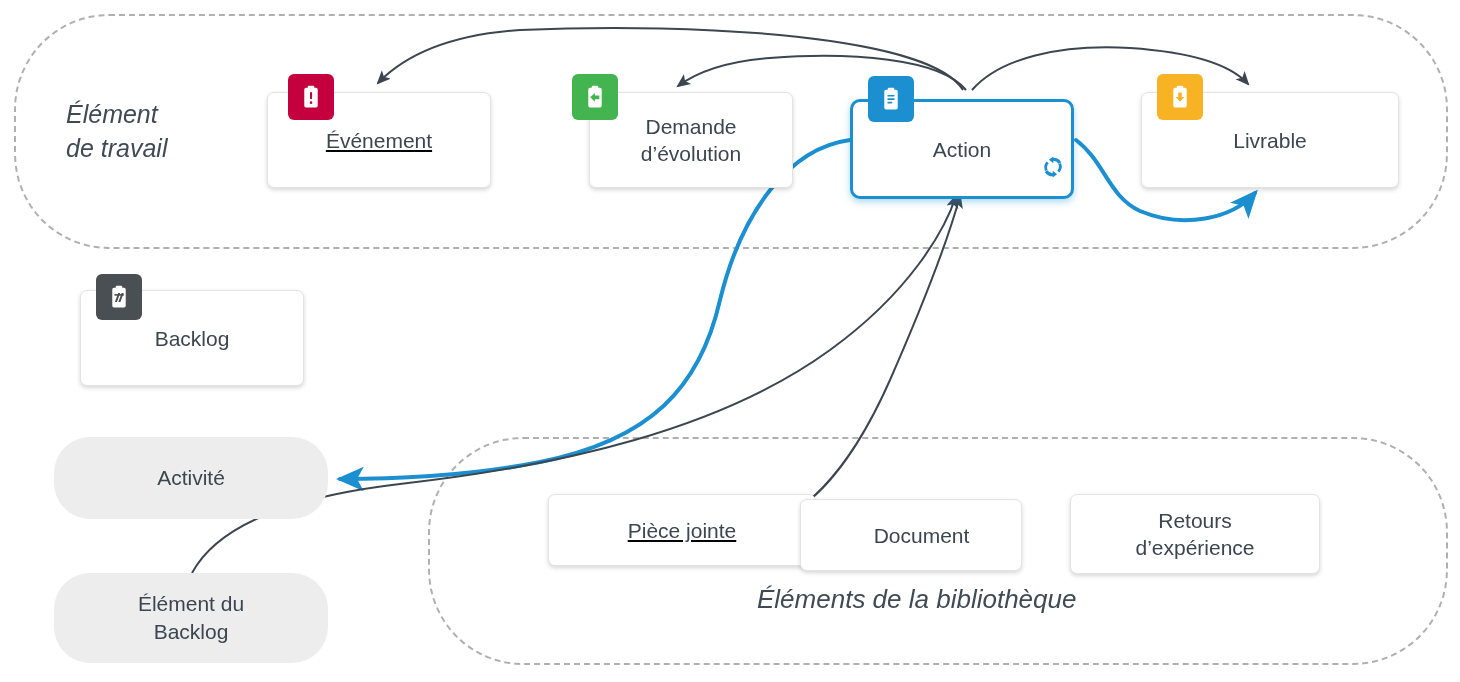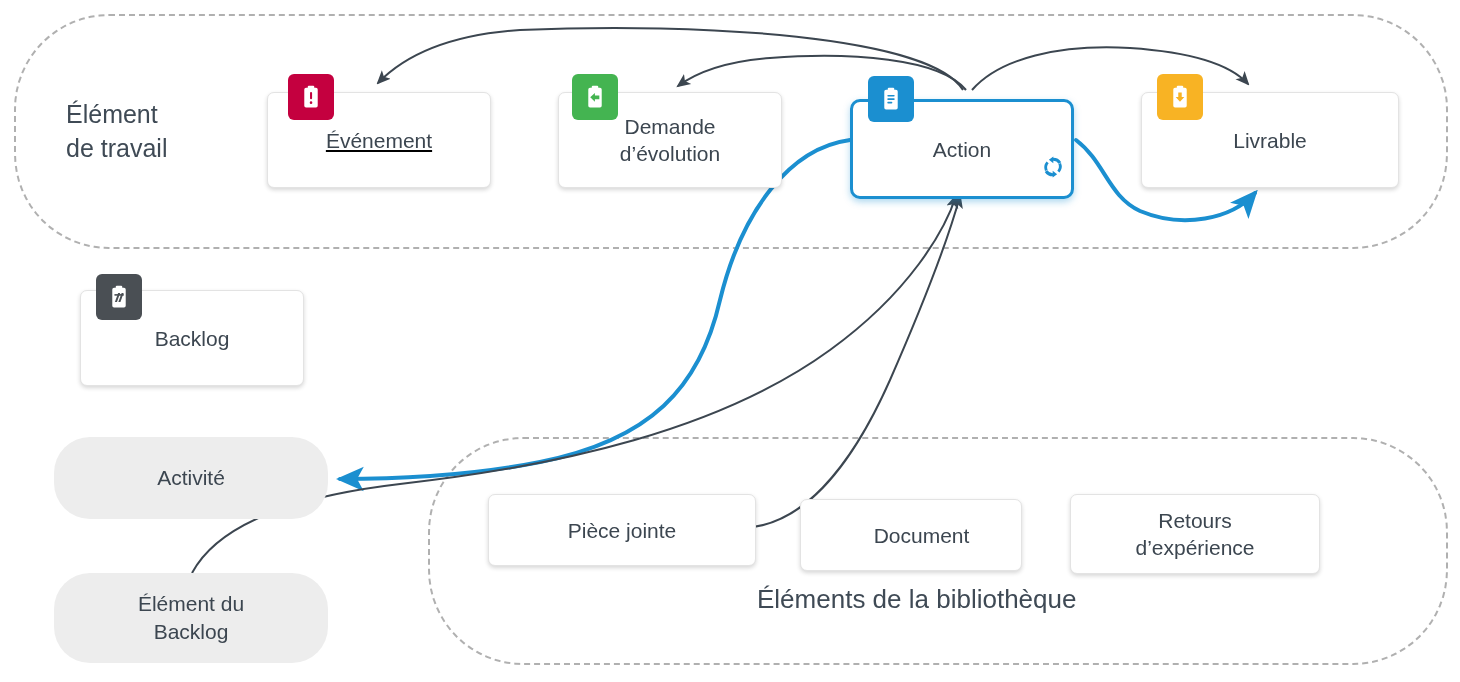--- a/index.html
+++ b/index.html
@@ -31,20 +31,21 @@
   #group-work-item {
     left: 14px;  top: 14px;
     width: 1434px; height: 235px;
   }
   #group-library {
     left: 428px; top: 437px;
     width: 1020px; height: 228px;
   }
   .group-label {
     position: absolute;
+    font-style: italic;
     color: #3f4a55;
     font-size: 25px;
     line-height: 34px;
     white-space: pre-line;
   }
   #label-work-item { left: 66px; top: 97px; }
   #label-library  { left: 757px; top: 582px; font-size: 26px; }
 
   .card {
     position: absolute;
@@ -102,29 +103,29 @@
 
   .sync-icon {
     position: absolute;
     width: 26px;
     height: 26px;
     z-index: 7;
   }
 
   
   #card-evenement { left: 267px; top: 92px;  width: 224px; height: 96px; text-decoration: underline; }
-  #card-demande   { left: 558px; top: 92px;  width: 224px; height: 96px; }
+  #card-demande   { left: 589px; top: 92px;  width: 204px; height: 96px; }
   #card-action    { left: 850px; top: 99px;  width: 224px; height: 100px; }
   #card-livrable  { left: 1141px;top: 92px;  width: 258px; height: 96px; }
   #card-risque    { left: 80px;  top: 290px; width: 224px; height: 96px; }
 
   #pill-activite  { left: 54px;  top: 437px; width: 274px; height: 82px; }
   #pill-backlog   { left: 54px;  top: 573px; width: 274px; height: 90px; }
 
-  #card-piece     { left: 488px; top: 494px; width: 268px; height: 72px; }
+  #card-piece     { left: 548px; top: 494px; width: 268px; height: 72px; text-decoration: underline; }
   #card-document  { left: 800px; top: 499px; width: 222px; height: 72px; padding-left: 21px; }
   #card-retours   { left: 1070px;top: 494px; width: 250px; height: 80px; }
 
   #badge-evenement { left: 288px;  top: 74px;  background: #c4003f; }
   #badge-demande   { left: 572px;  top: 74px;  background: #44b451; }
   #badge-action    { left: 868px;  top: 76px;  background: #1b8fd0; }
   #badge-livrable  { left: 1157px; top: 74px;  background: #f8b324; }
   #badge-risque    { left: 96px;   top: 274px; background: #4a4f54; }
 
   #sync-action { left: 1040px; top: 154px; }

